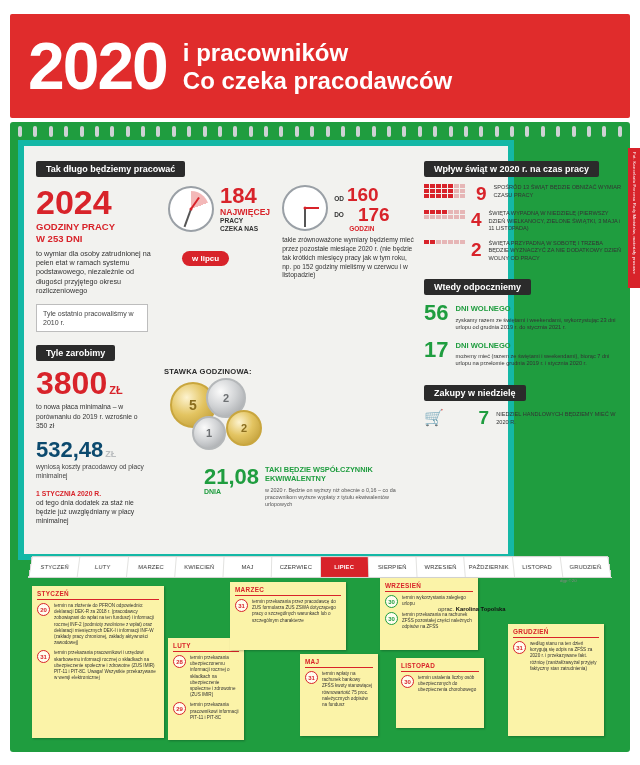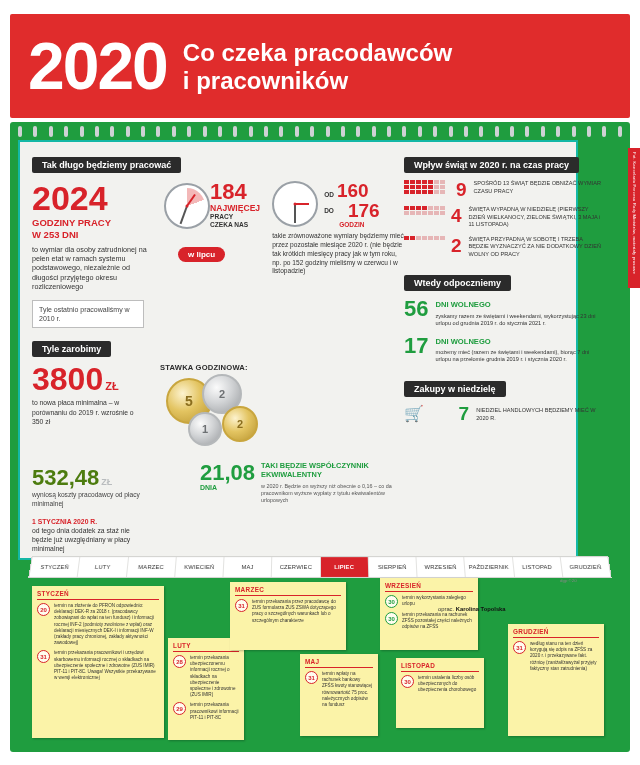--- a/index.html
+++ b/index.html
@@ -36,23 +36,23 @@
   }
   .spiral {
     position:absolute; left:18px; top:126px; width:604px; height:12px;
     display:flex; justify-content:space-between; align-items:flex-start;
   }
   .spiral i {
     display:block; width:4px; height:11px; background:#cfd2d4;
     border-radius:2px;
   }
   .inner {
-    position:absolute; left:18px; top:140px; width:560px; height:420px;
+    position:absolute; left:18px; top:140px; width:496px; height:420px;
     background:#f2f2ef;
-    border:2px solid #14b8a6;
+    border:6px solid #14b8a6;
   }
   .sidebar-note {
     position:absolute; right:-0px; top:148px; width:12px; height:140px;
     background:#d8232a;
   }
   .sidebar-note span {
     display:block;
     writing-mode:vertical-rl;
     font-size:4.2px; color:#ffffff; letter-spacing:.2px;
     padding:4px 0 0 2px; line-height:1.6;
@@ -89,21 +89,21 @@
   .pill-red {
     background:#d8232a; color:#fff; font-size:8px; font-weight:bold;
     padding:3px 10px; border-radius:9px; display:inline-block;
   }
   .n160 { color:#d8232a; font-size:19px; font-weight:bold; line-height:1.05; }
   .od-do { font-size:6.5px; color:#333; font-weight:bold; }
   .p-bal { font-size:6.6px; color:#333; line-height:1.35; width:132px; }
   
   .n2600 { font-size:32px; font-weight:bold; color:#d8232a; line-height:1; }
   .t2600 { font-size:6.8px; color:#333; line-height:1.35; width:110px; margin-top:3px;}
-  .n532 { font-size:22px; font-weight:bold; color:#4d7c0f; line-height:1;margin-top:32px; }
+  .n532 { font-size:22px; font-weight:bold; color:#0c4a6e; line-height:1; }
   .t532 { font-size:6.6px; color:#444; line-height:1.35; width:108px; margin-top:2px;}
   .t2020 { font-size:6.8px; color:#333; line-height:1.35; width:112px; margin-top:8px;}
   .t2020 b{ color:#d8232a; }
   .stawka { font-size:7.6px; font-weight:bold; color:#2b2b2b; letter-spacing:.2px;}
   .n17 { font-size:24px; font-weight:bold; color:#d8232a; line-height:1; }
   .t17 { font-size:6.3px; color:#333; line-height:1.3; width:88px; }
   .n2108 { font-size:22px; font-weight:bold; color:#1f9d3f; line-height:1; }
   .t2108 { font-size:7.4px; font-weight:bold; color:#1f9d3f; line-height:1.2; }
   .t2108s { font-size:5.4px; color:#555; line-height:1.3; width:150px; margin-top:3px;}
   .coins { position:relative; width:120px; height:78px; }
@@ -112,21 +112,21 @@
     background:radial-gradient(circle at 35% 32%, #fdf3cf 0%, #e3c461 45%, #b8942f 100%);
     border:2px solid #c9a63e;
     display:flex; align-items:center; justify-content:center;
     font-size:11px; font-weight:bold; color:#8a6d1d;
   }
   .coin.silver {
     background:radial-gradient(circle at 35% 32%, #fbfbfb 0%, #d2d4d6 45%, #9a9da0 100%);
     border-color:#b5b8ba; color:#6d7073;
   }
   
-  .colB { position:absolute; left:384px; top:12px; width:200px; }
+  .colB { position:absolute; left:400px; top:12px; width:200px; }
   .rowitem { display:flex; align-items:flex-start; gap:7px; margin-top:7px; }
   .calicon { width:40px; flex:0 0 40px; }
   .calgrid { display:grid; grid-template-columns:repeat(7,5px); gap:1px; }
   .calgrid i { display:block; width:5px; height:4px; background:#d8232a; }
   .calgrid i.off { background:#e6b6b6; }
   .bigN { font-size:19px; font-weight:bold; color:#d8232a; line-height:1; width:20px; text-align:right; }
   .bigN.green { color:#1f9d3f; }
   .rowtxt { font-size:5.6px; color:#333; line-height:1.35; }
   .rowtxt b { font-size:7.6px; color:#1f9d3f; display:block; margin-bottom:2px; }
   .basket { font-size:16px; color:#6b6b6b; }
@@ -164,22 +164,22 @@
   }
   .author b { color:#111; }
   .code { position:absolute; left:560px; top:578px; font-size:4.4px; color:#888; }
 </style>
 </head>
 <body>
 
 <div class="header">
   <div class="year">2020</div>
   <div class="title">
+    <div>i pracowników</div>
     <div>Co czeka pracodawców</div>
-    <div>i pracowników</div>
   </div>
 </div>
 
 <div class="sheet"></div>
 <div class="spiral">
   <i></i>
     <i></i>
     <i></i>
     <i></i>
     <i></i>
@@ -233,21 +233,21 @@
     <div style="display:flex; gap:12px; margin-top:8px;">
 
       <div style="width:124px;">
         <div class="n2024">2024</div>
         <div class="lbl-2024">GODZINY PRACY<br>W 253 DNI</div>
         <div class="sub-2024">to wymiar dla osoby zatrudnionej na pełen etat w ramach systemu podstawowego, niezależnie od długości przyjętego okresu rozliczeniowego</div>
         <div class="tag-last">Tyle ostatnio pracowaliśmy w 2010 r.</div>
       </div>
 
       <div style="width:104px;">
-        <div style="display:flex; align-items:flex-end; ">
+        <div style="display:flex; align-items:center; gap:6px;">
           <div class="clock">
             <div class="pie"></div>
             <div class="m" style="transform:rotate(200deg)"></div>
             <div class="h" style="transform:rotate(35deg)"></div>
             <div class="c"></div>
           </div>
           <div>
             <div class="n184">184</div>
             <div class="t184">NAJWIĘCEJ</div>
             <div class="t184">

